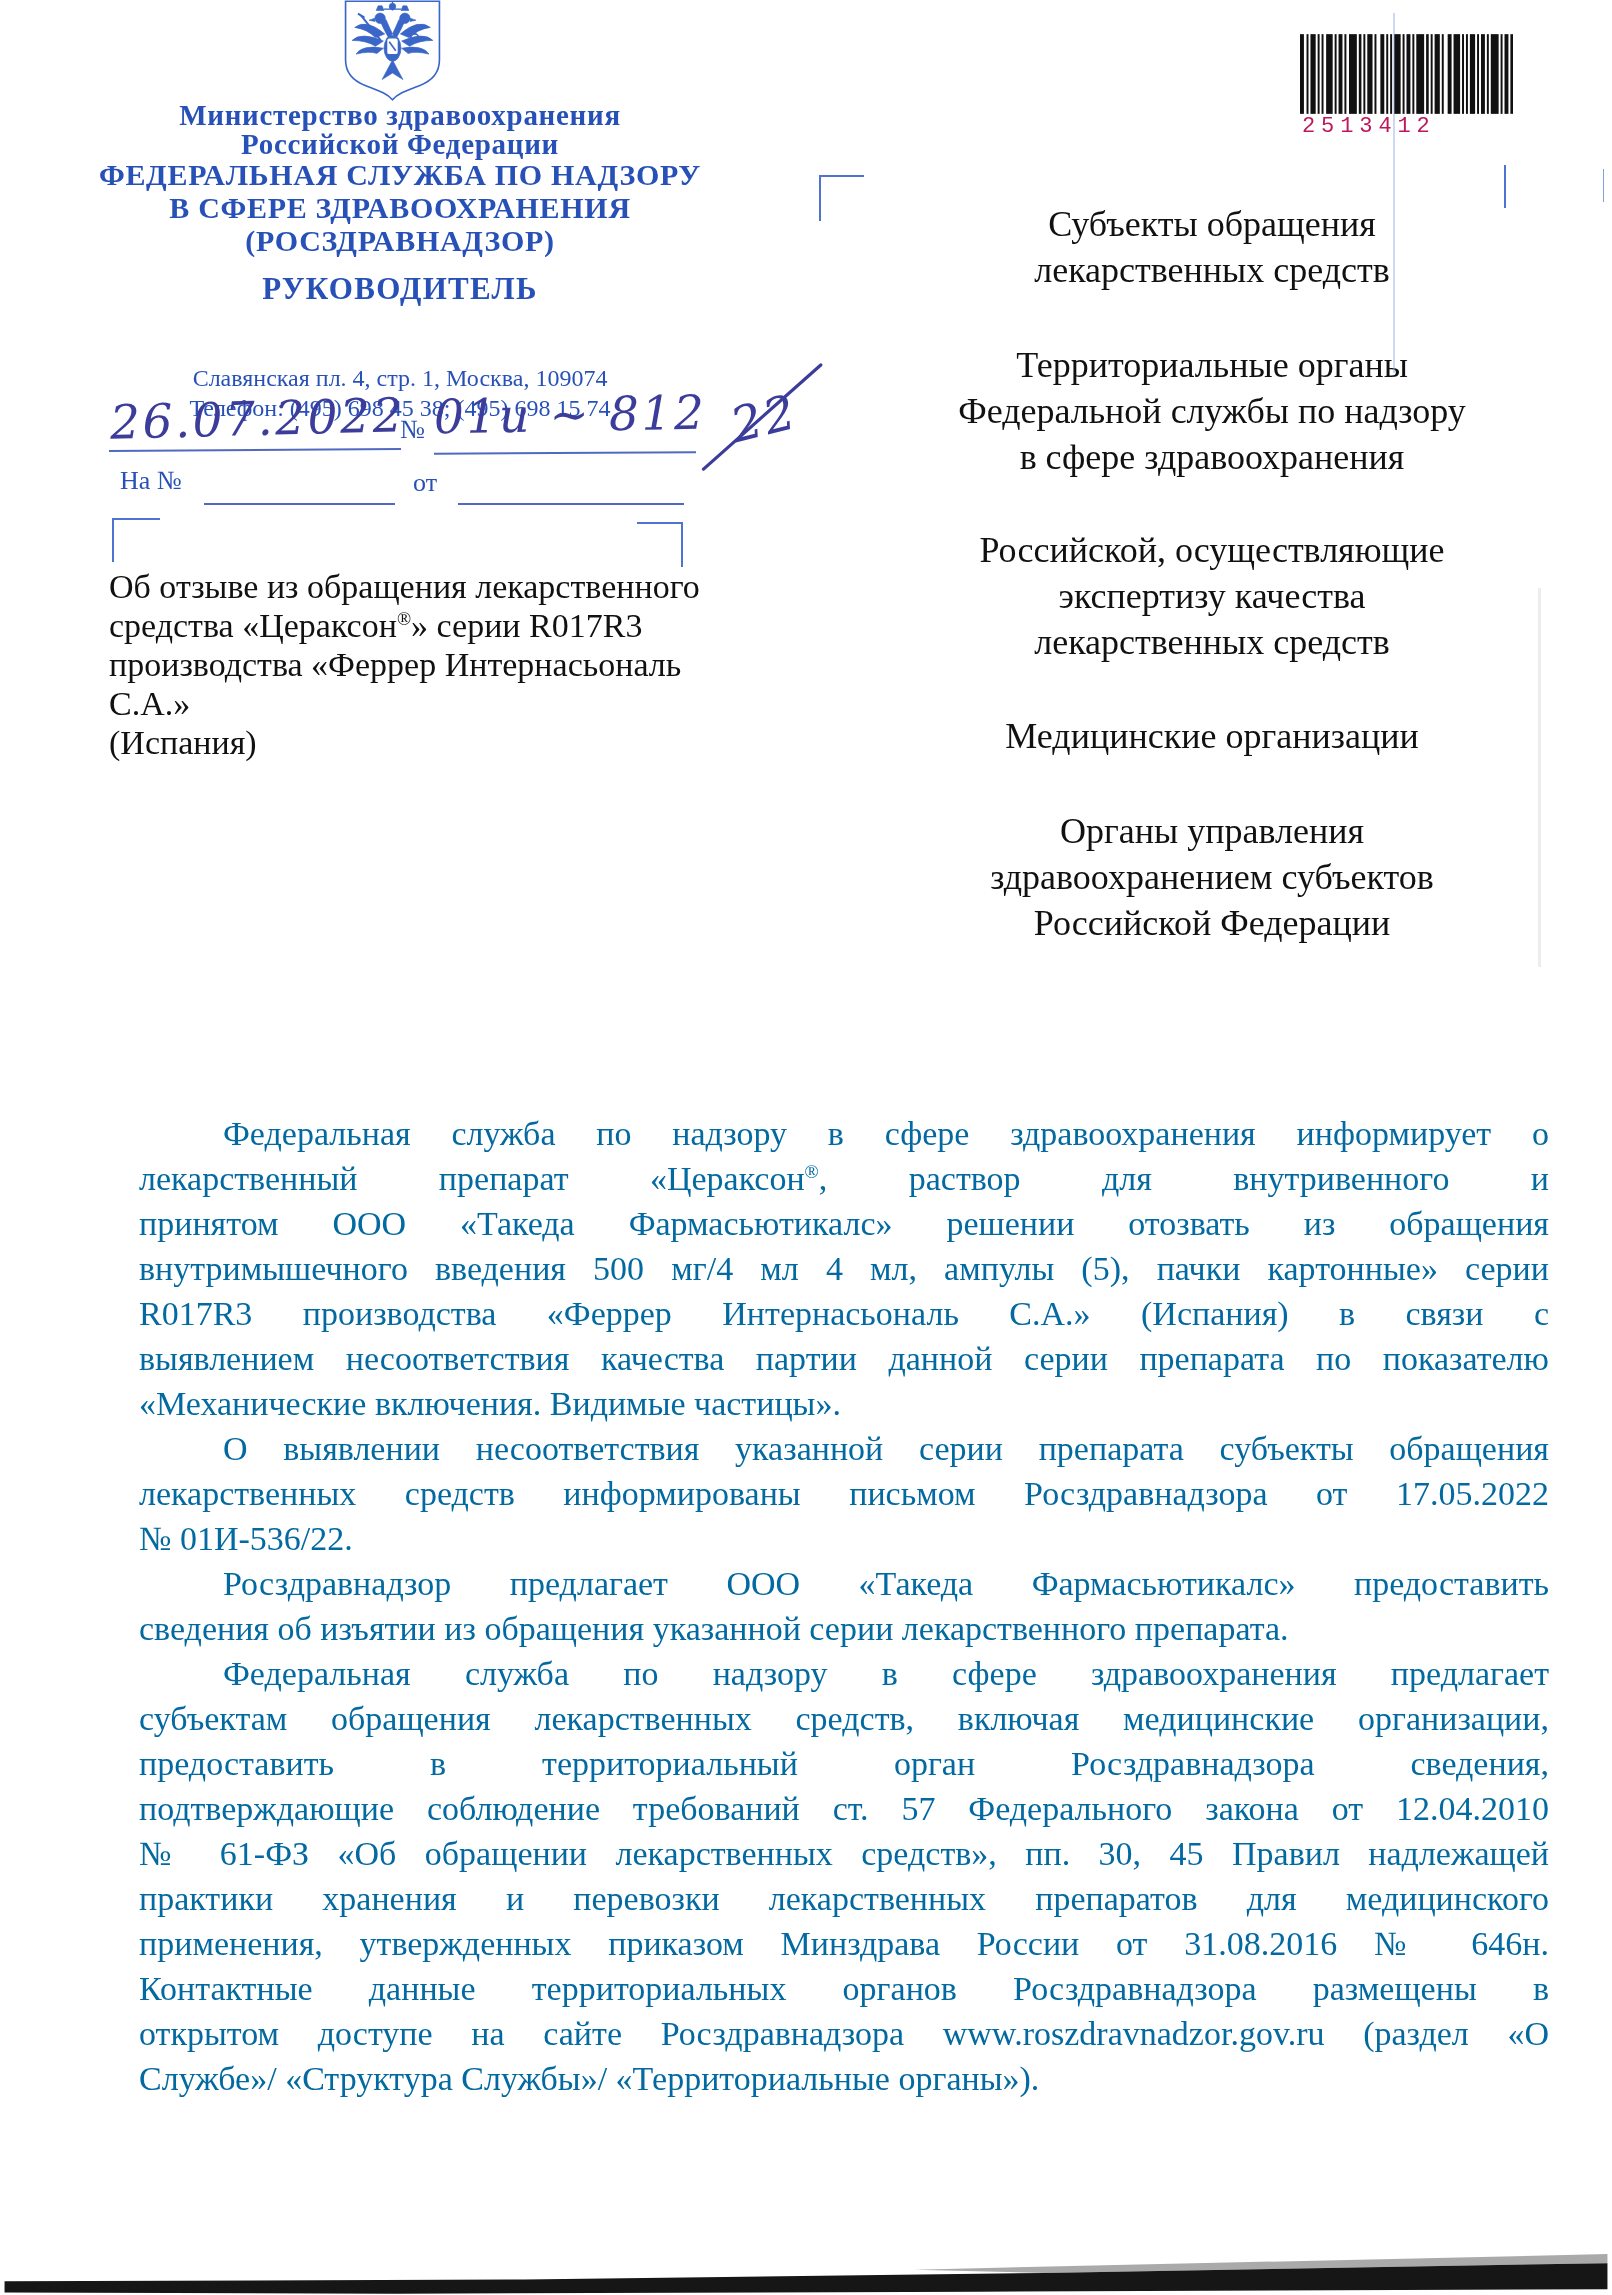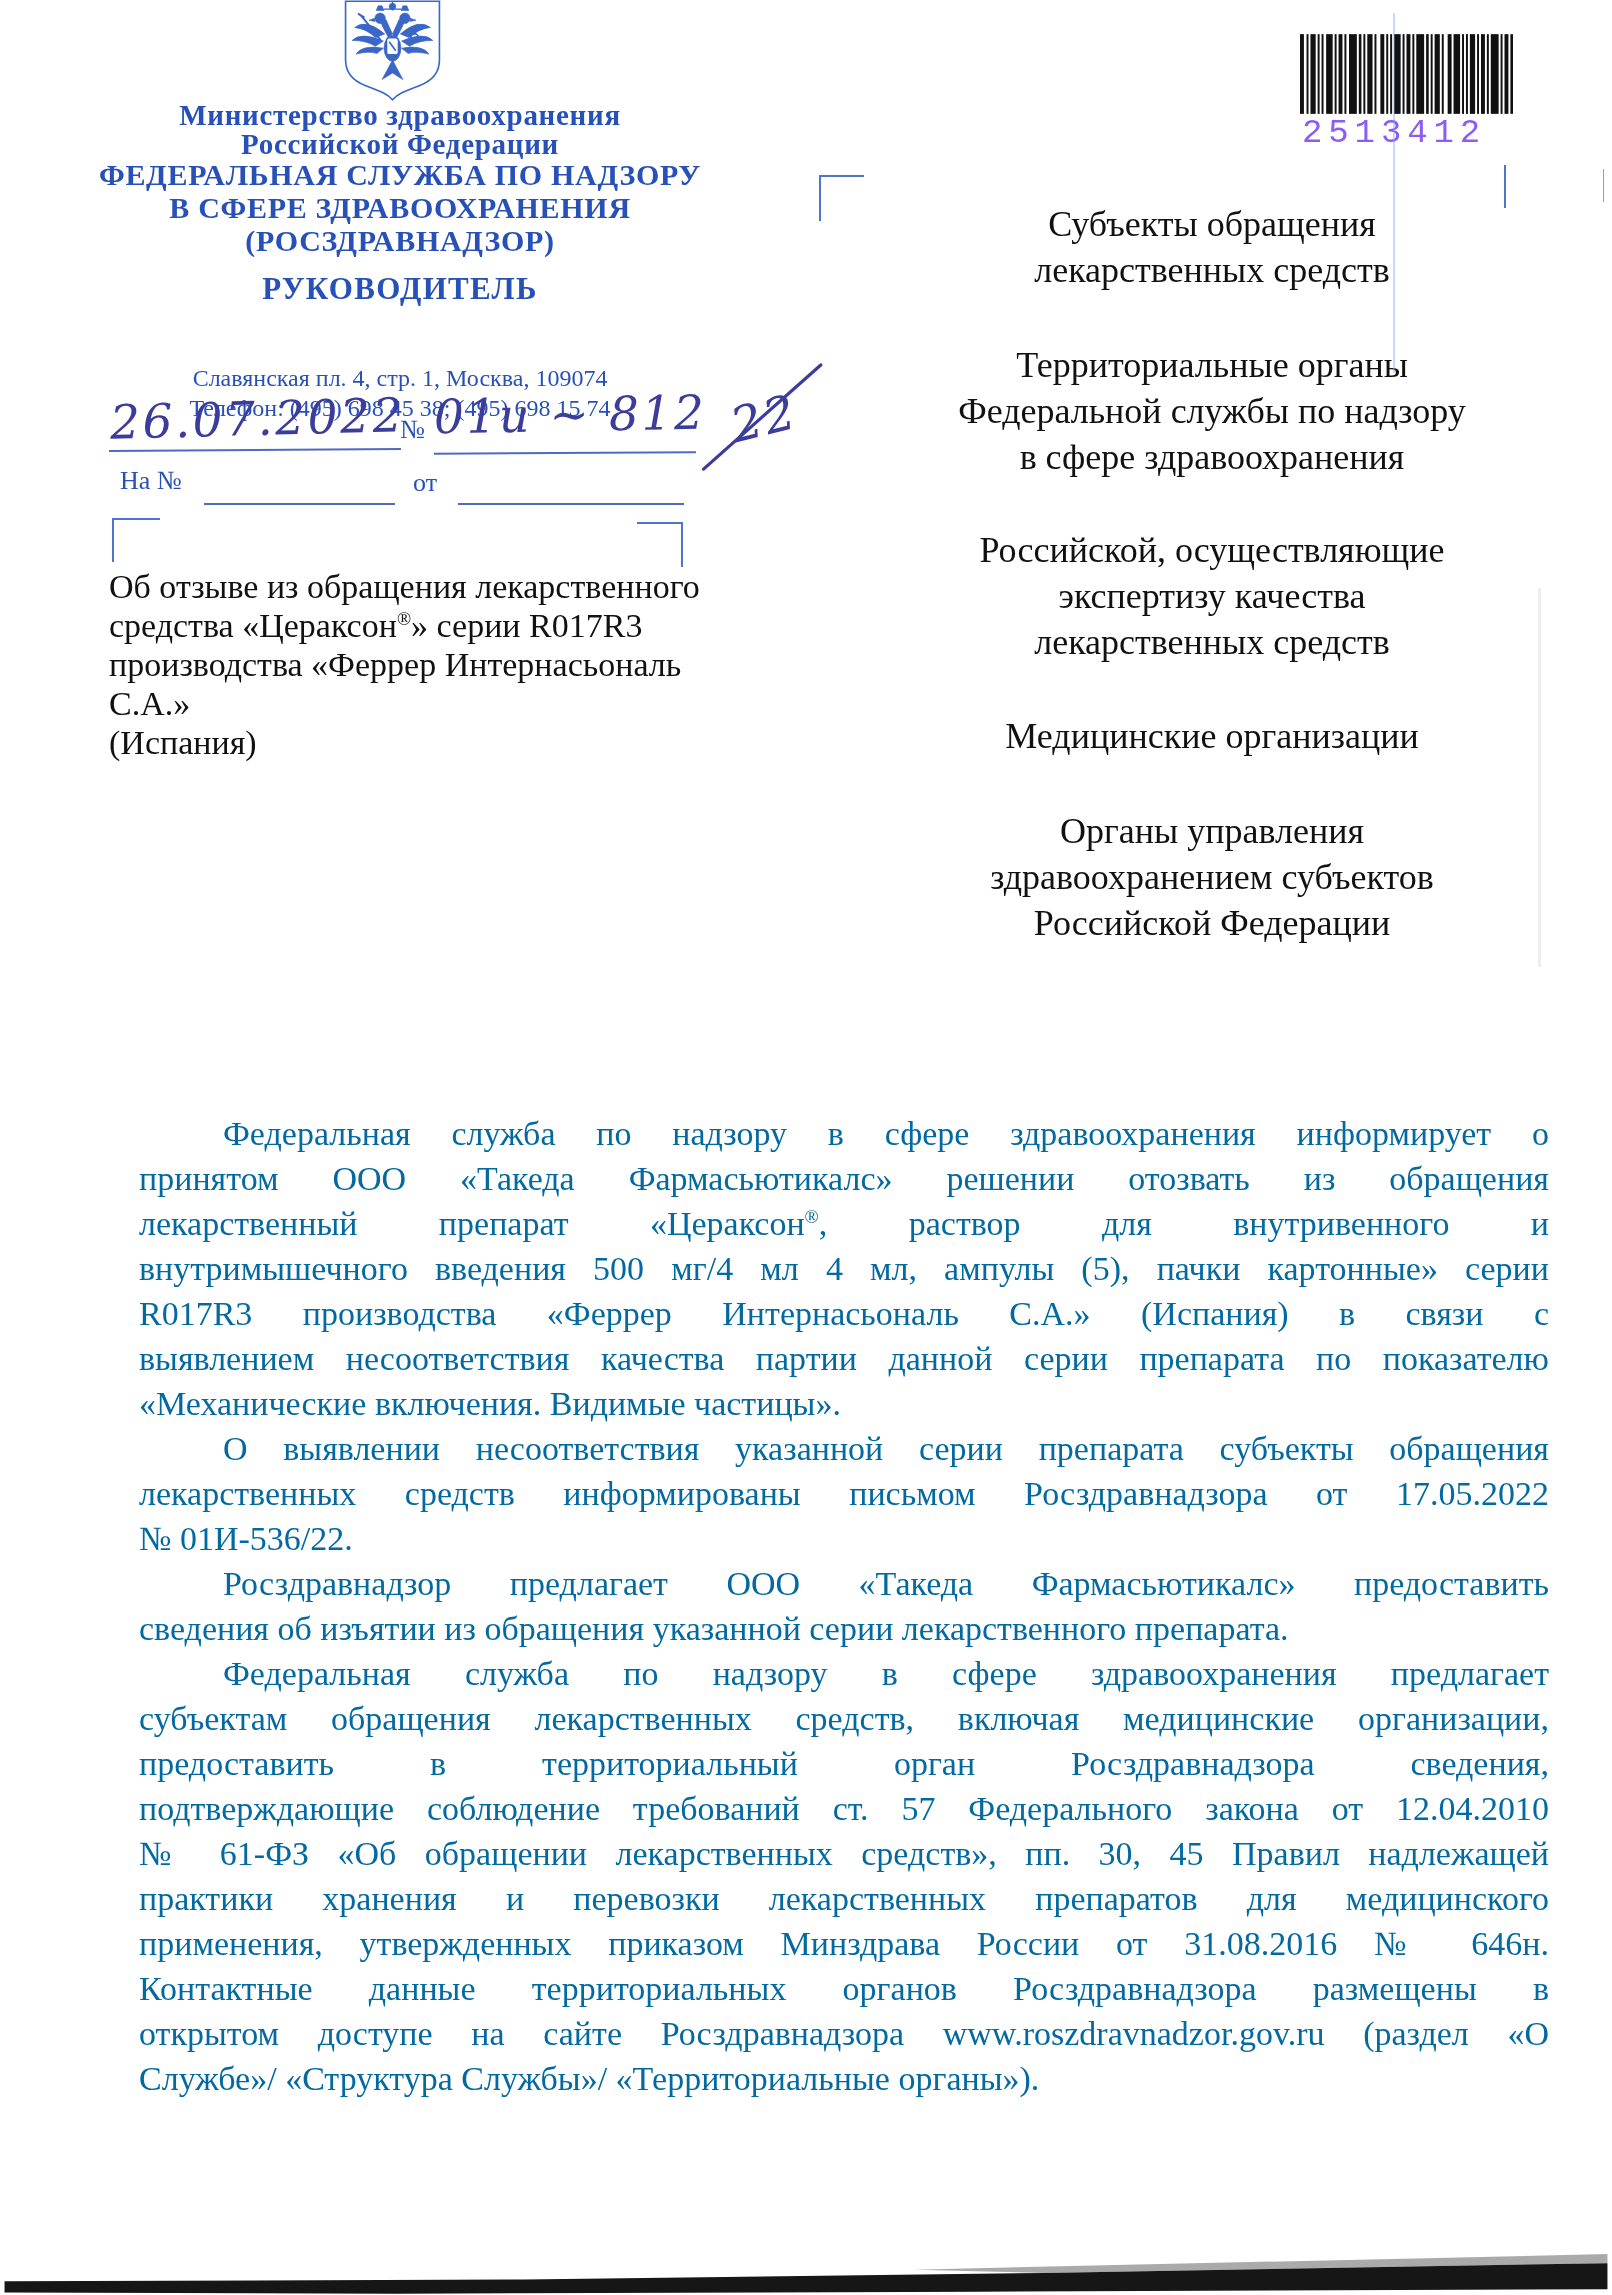--- a/index.html
+++ b/index.html
@@ -35,21 +35,21 @@
   .blue-label{color:#2851b8;font-size:26px;}
   .rule{position:absolute;height:2px;background:#3050b5;opacity:.85;}
 
   
   .mark{position:absolute;border:0 solid #4f74cf;}
 
   
   .barcode-num{
     left:1302px;top:114px;width:190px;
     font-family:"Liberation Mono", monospace;
-    font-size:34px;letter-spacing:5.9px;color:#8b5cf6;
+    font-size:22px;letter-spacing:5.9px;color:#be185d;
     white-space:nowrap;
   }
 
   
   .recipients{left:914px;top:0;width:596px;height:981px;}
   .rblock{position:absolute;left:0;width:100%;text-align:center;
           font-size:36px;line-height:46px;color:#111;}
   .recipients .rblock:nth-of-type(1){top:201px;}
   .recipients .rblock:nth-of-type(2){top:342px;}
   .recipients .rblock:nth-of-type(3){top:527px;}
@@ -228,22 +228,22 @@
       <div class="rblock">
         <div class="rline">Органы управления</div>
         <div class="rline">здравоохранением субъектов</div>
         <div class="rline">Российской Федерации</div>
       </div>
     </div>
 
   <div class="abs body-text">
 
   <div class="bline indent"><span>Федеральная служба по надзору в сфере здравоохранения информирует о</span></div>
+      <div class="bline"><span>лекарственный препарат «Цераксон</span><span class="sup">®</span><span>, раствор для внутривенного и</span></div>
       <div class="bline"><span>принятом ООО «Такеда Фармасьютикалс» решении отозвать из обращения</span></div>
-      <div class="bline"><span>лекарственный препарат «Цераксон</span><span class="sup">®</span><span>, раствор для внутривенного и</span></div>
       <div class="bline"><span>внутримышечного введения 500 мг/4 мл 4 мл, ампулы (5), пачки картонные» серии</span></div>
       <div class="bline"><span>R017R3 производства «Феррер Интернасьональ С.А.» (Испания) в связи с</span></div>
       <div class="bline"><span>выявлением несоответствия качества партии данной серии препарата по показателю</span></div>
       <div class="bline flush"><span>«Механические включения. Видимые частицы».</span></div>
       <div class="bline indent"><span>О выявлении несоответствия указанной серии препарата субъекты обращения</span></div>
       <div class="bline"><span>лекарственных средств информированы письмом Росздравнадзора от 17.05.2022</span></div>
       <div class="bline flush"><span>№ 01И-536/22.</span></div>
       <div class="bline indent"><span>Росздравнадзор предлагает ООО «Такеда Фармасьютикалс» предоставить</span></div>
       <div class="bline flush"><span>сведения об изъятии из обращения указанной серии лекарственного препарата.</span></div>
       <div class="bline indent"><span>Федеральная служба по надзору в сфере здравоохранения предлагает</span></div>

